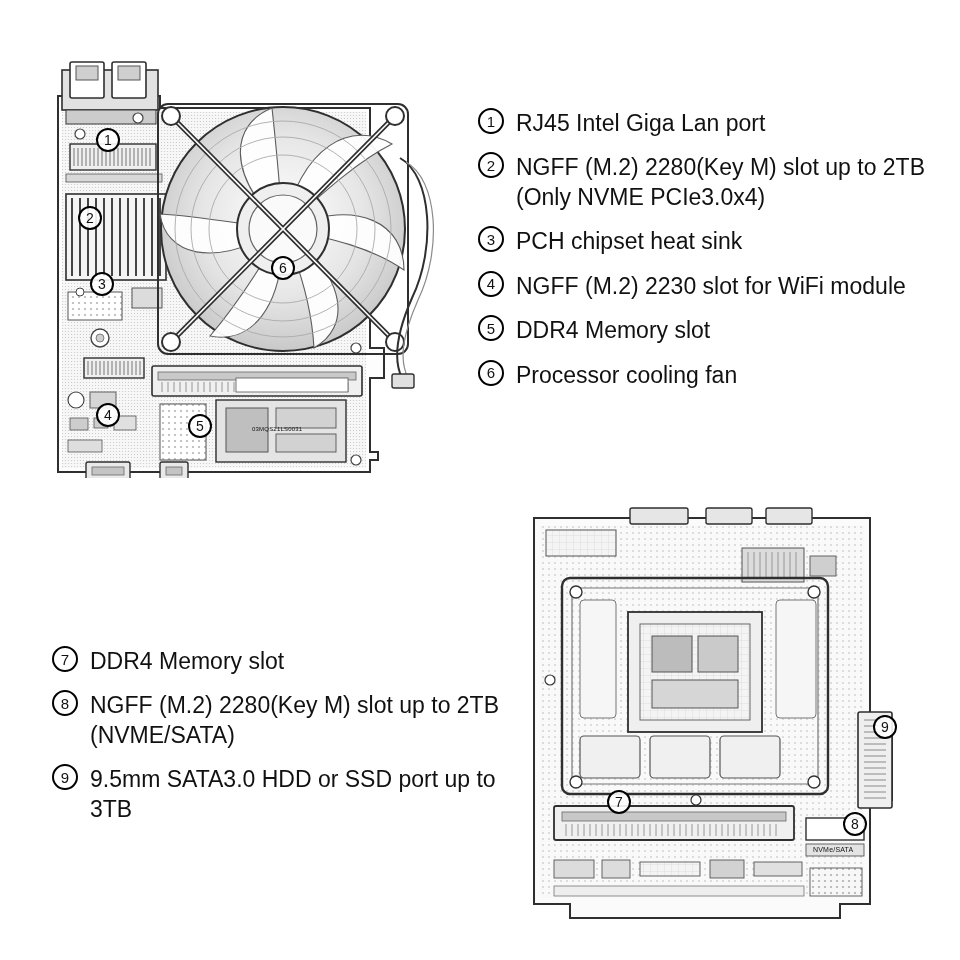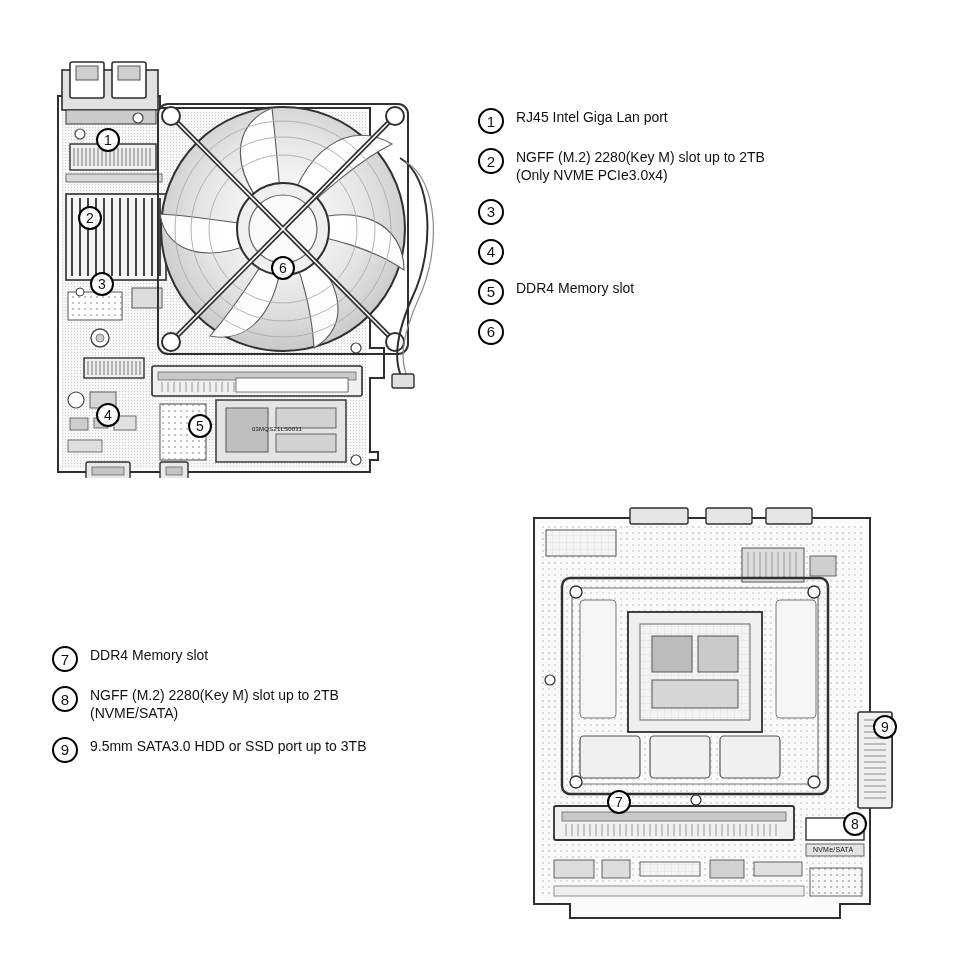--- a/index.html
+++ b/index.html
@@ -34,21 +34,21 @@
     display: flex;
     align-items: center;
     justify-content: center;
     font-size: 15px;
     line-height: 1;
     box-sizing: border-box;
     background: #fff;
     margin-right: 12px;
   }
   .legend-text {
-    font-size: 14px;
+    font-size: 23px;
     line-height: 1.28;
     white-space: pre-line;
     padding-top: 1px;
   }
 
   
   .board {
     position: absolute;
   }
   .board svg { display: block; }
@@ -301,33 +301,36 @@
   </div>
 
   <div class="legend-item">
     <div class="marker">2</div>
     <div class="legend-text">NGFF (M.2) 2280(Key M) slot up to 2TB
 (Only NVME PCIe3.0x4)</div>
   </div>
 
   <div class="legend-item">
     <div class="marker">3</div>
+    <div class="legend-text">PCH chipset heat sink</div>
   </div>
 
   <div class="legend-item">
     <div class="marker">4</div>
+    <div class="legend-text">NGFF (M.2) 2230 slot for WiFi module</div>
   </div>
 
   <div class="legend-item">
     <div class="marker">5</div>
     <div class="legend-text">DDR4 Memory slot</div>
   </div>
 
   <div class="legend-item">
     <div class="marker">6</div>
+    <div class="legend-text">Processor cooling fan</div>
   </div>
 </div>
 
 <div class="legend" style="left:52px; top:646px; width:470px;">
 
   <div class="legend-item">
     <div class="marker">7</div>
     <div class="legend-text">DDR4 Memory slot</div>
   </div>
 

